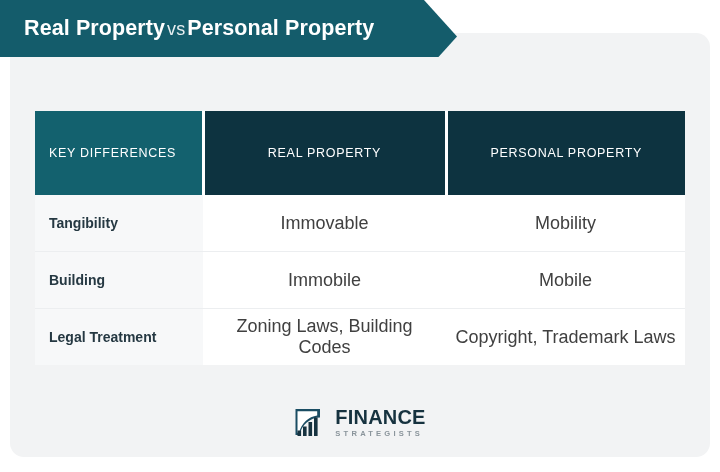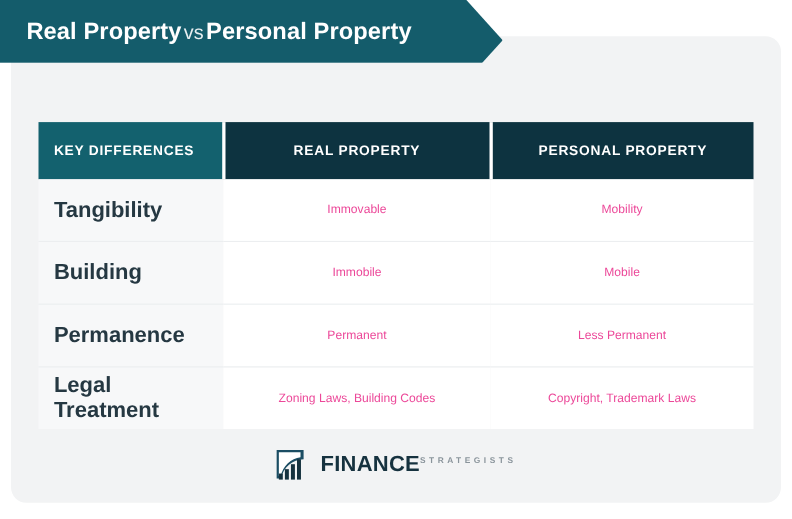--- a/index.html
+++ b/index.html
@@ -72,56 +72,56 @@
     border-collapse: collapse;
     width: 650px;
     table-layout: fixed;
   }
   table.compare col.c1 { width: 168px; }
   table.compare col.c2 { width: 243px; }
   table.compare col.c3 { width: 239px; }
 
   table.compare thead th {
     height: 52px;
-    padding: 0 10px;
+    padding: 16px 10px;
     color: #ffffff;
     font-size: 12.5px;
-    font-weight: bold;
+    font-weight: normal;
     letter-spacing: 0.7px;
     text-align: center;
     vertical-align: middle;
     border-right: 3px solid #ffffff;
   }
   table.compare thead th.h-key {
     background: #13616e;
     text-align: left;
     padding-left: 14px;
   }
   table.compare thead th.h-col {
     background: #0d3340;
   }
   table.compare thead th:last-child {
     border-right: none;
   }
 
   table.compare tbody td {
     height: 56px;
     vertical-align: middle;
-    font-size: 11px;
-    color: #ec4899;
+    font-size: 18px;
+    color: #404040;
     background: #ffffff;
     border-bottom: 1px solid #eceef0;
     text-align: center;
     padding: 0 8px;
   }
   table.compare tbody td.key-cell {
     background: #f7f8f9;
     color: #253842;
     font-weight: bold;
-    font-size: 20px;
+    font-size: 14px;
     text-align: left;
     padding-left: 14px;
     border-bottom: 1px solid #eceef0;
   }
   table.compare tbody tr:last-child td {
     border-bottom: none;
   }
 
   
   .logo {
@@ -134,20 +134,21 @@
     justify-content: center;
     gap: 7px;
   }
   .logo-mark {
     width: 34px;
     height: 32px;
     display: block;
   }
   .logo-text {
     display: flex;
+    flex-direction: column;
     justify-content: center;
     line-height: 1;
   }
   .logo-name {
     color: #16323f;
     font-size: 20px;
     font-weight: bold;
     letter-spacing: 0.2px;
   }
   .logo-sub {
@@ -188,25 +189,20 @@
       <tbody>
         <tr>
           <td class="key-cell">Tangibility</td>
           <td>Immovable</td>
           <td>Mobility</td>
         </tr>
         <tr>
           <td class="key-cell">Building</td>
           <td>Immobile</td>
           <td>Mobile</td>
-        </tr>
-        <tr>
-          <td class="key-cell">Permanence</td>
-          <td>Permanent</td>
-          <td>Less Permanent</td>
         </tr>
         <tr>
           <td class="key-cell">Legal Treatment</td>
           <td>Zoning Laws, Building Codes</td>
           <td>Copyright, Trademark Laws</td>
         </tr>
       </tbody>
     </table>
   </div>
 

